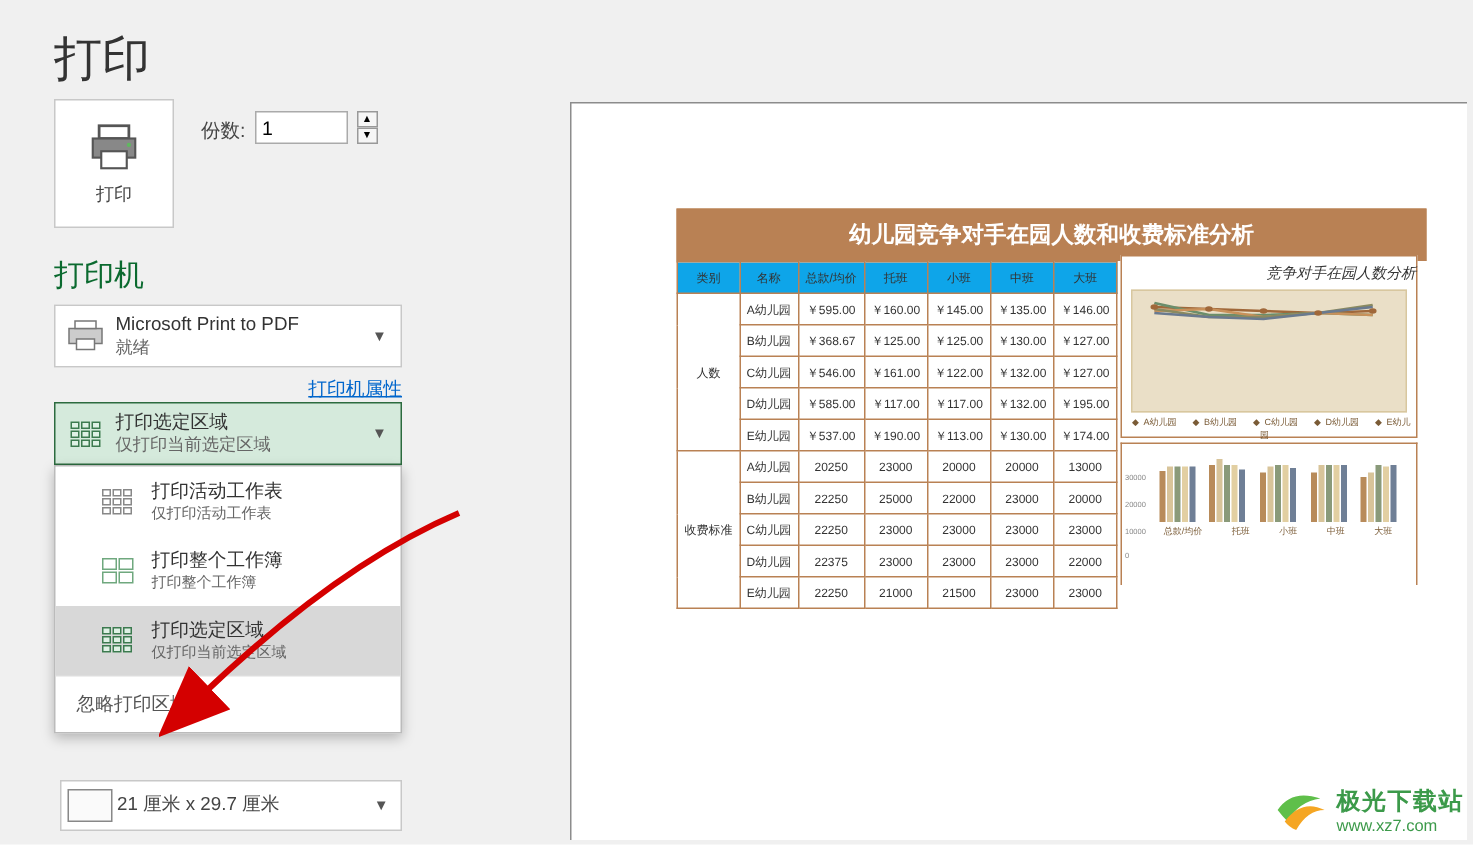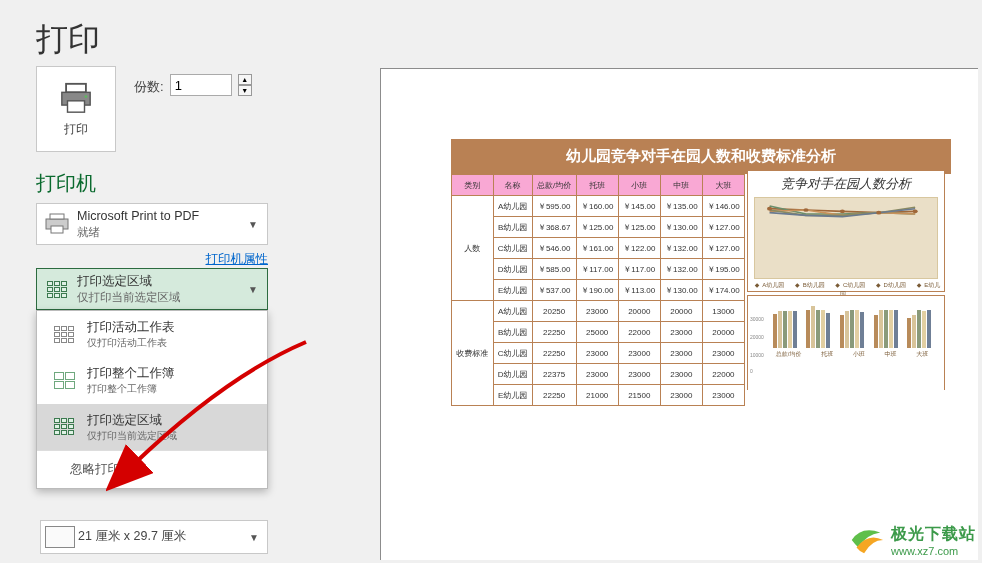--- a/index.html
+++ b/index.html
@@ -27,48 +27,48 @@
 .dropdown .dd-text { flex:1; font-size: 12.5px; line-height: 1.35; color:#333; }
 .dropdown .dd-sub { font-size: 11.5px; color: #666; }
 .dropdown .dd-arrow { width: 16px; font-size: 10px; color:#555; text-align:center; }
 
 .link-row { text-align: right; width: 232px; font-size: 12.5px; margin-top: 6px; }
 .link-row span { color: #0066cc; text-decoration: underline; cursor:pointer; }
 
 .dd-selected { background: #d5eadc; border: 1px solid #2c6b3f; }
 
 .dd-menu { position: absolute; width: 232px; background: #fff; border: 1px solid #bbb; box-shadow: 0 3px 8px rgba(0,0,0,0.25); z-index: 20; }
-.dd-item { display:flex; align-items:center; padding: 8px 10px; cursor:pointer; }
+.dd-item { display:flex; align-items:center; padding: 8px 24px; cursor:pointer; }
 .dd-item:hover, .dd-item.hover { background: #d8d8d8; }
 .dd-item .dd-icon { width: 34px; height: 26px; display:flex; align-items:center; justify-content:center; margin-right: 6px; }
 .dd-item .dd-text { flex:1; font-size: 12.5px; color:#333; line-height:1.35; }
 .dd-item .dd-sub { font-size: 10px; color:#666; }
 .dd-sep { border-top:1px solid #ddd; }
-.dd-ignore { padding: 10px 14px; font-size: 12.5px; color:#555; cursor:pointer;margin-left:19px; }
+.dd-ignore { padding: 10px 14px; font-size: 12.5px; color:#555; cursor:pointer; }
 
 .paper-info { position: absolute; left: 78px; top: 528px; font-size: 12.5px; color:#444; }
 .paper-row { position:absolute; left:40px; top:520px; width:228px; height:34px; border:1px solid #c8c8c8; background:#fff; display:flex; align-items:center; }
 .paper-row .dd-arrow { position:absolute; right:8px; font-size:10px; color:#555; }
 .paper-row .pg-ic { width:30px; height:22px; margin-left:4px; border:1px solid #888; background:#fafafa; }
 
 .arrow-svg { position:absolute; left: 106px; top: 336px; z-index: 30; pointer-events:none; }
 
 .preview-area { position: absolute; left: 380px; top: 68px; width: 598px; height: 492px; background: #fff; border: 1px solid #8c8c8c; border-right:none; border-bottom:none; overflow:hidden; }
 .sheet { position:absolute; left: 70px; top: 70px; width: 500px; transform-origin: top left; }
 
 .sheet-title { background: #b98154; color: #fff; font-size: 15px; font-weight: bold; text-align:center; padding: 7px 0; border:1px solid #b98154; }
 .tbl { border-collapse: collapse; width: 294px; float:left; }
 .tbl td, .tbl th { border: 1px solid #b98154; font-size: 8px; text-align: center; padding: 4.5px 2px; background:#fff; color:#333; }
-.tbl th { font-weight: normal; background:#f9a8d4; }
+.tbl th { font-weight: normal; background:#0ea5e9; }
 .tbl .row-span { writing-mode: horizontal-tb; }
 
 .chart { position:absolute; background:#fff; border:1px solid #b98154; }
 .chart1 { left: 296px; top: 31px; width: 198px; height: 122px; }
 .chart2 { left: 296px; top: 156px; width: 198px; height: 95px; border-bottom:none; }
-.chart-title { font-size: 13px; text-align:center; color:#333; padding: 4px 0; font-style: italic;}
+.chart-title { font-size: 10px; text-align:right; color:#333; padding: 4px 0; font-style: italic;}
 .chart1-body { position:relative; height: 82px; margin: 0 6px; background:#eadfc7; border:1px solid #d8c79f; }
 .chart1-legend { font-size:6px; text-align:center; color:#7a5b36; padding-top:2px; }
 .chart1-legend span { margin: 0 3px; }
 
 .chart2-body { display:flex; align-items:flex-end; justify-content:space-around; height: 52px; margin: 0 6px 2px 18px; padding: 0 2px; }
 .bar-group { display:flex; align-items:flex-end; gap:1px; }
 .bar { width: 4px; }
 .chart2 .ylab { position:absolute; left:2px; font-size:5px; color:#888; }
 .chart2-x { display:flex; justify-content:space-around; font-size:6px; color:#7a5b36; margin: 0 6px 0 18px; }
 

